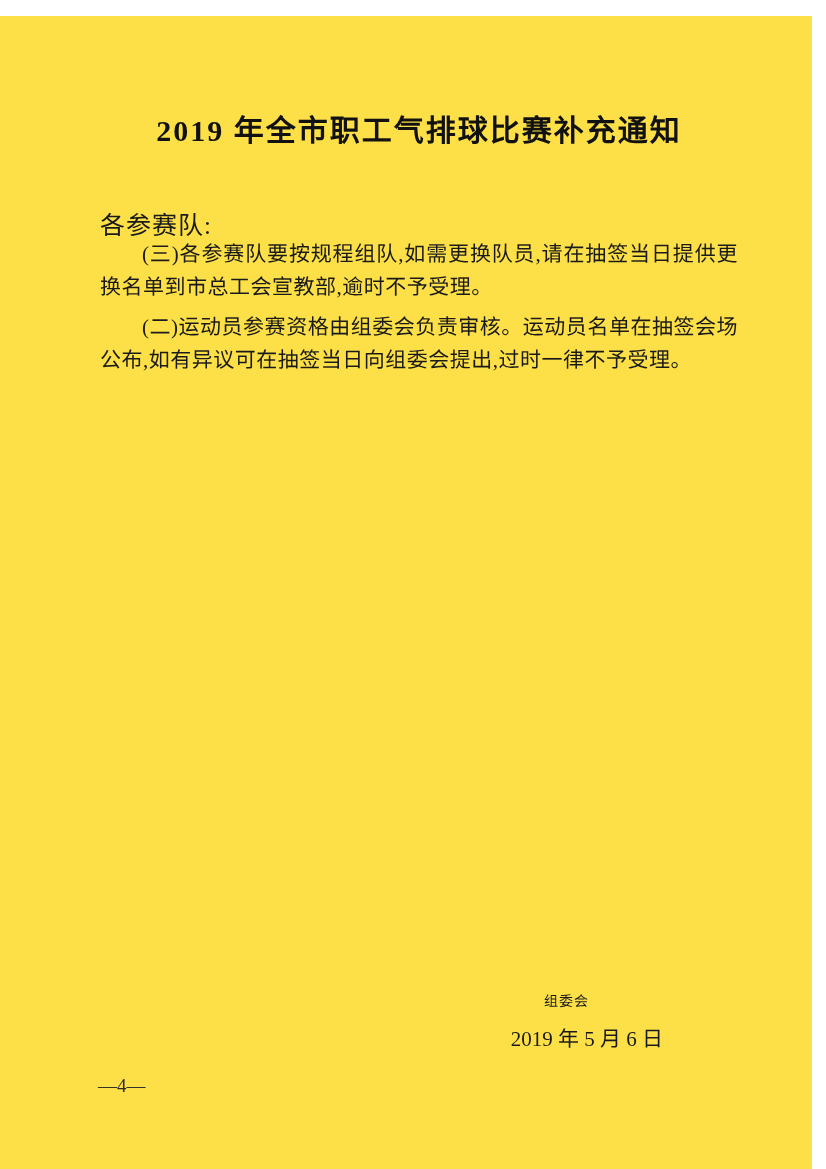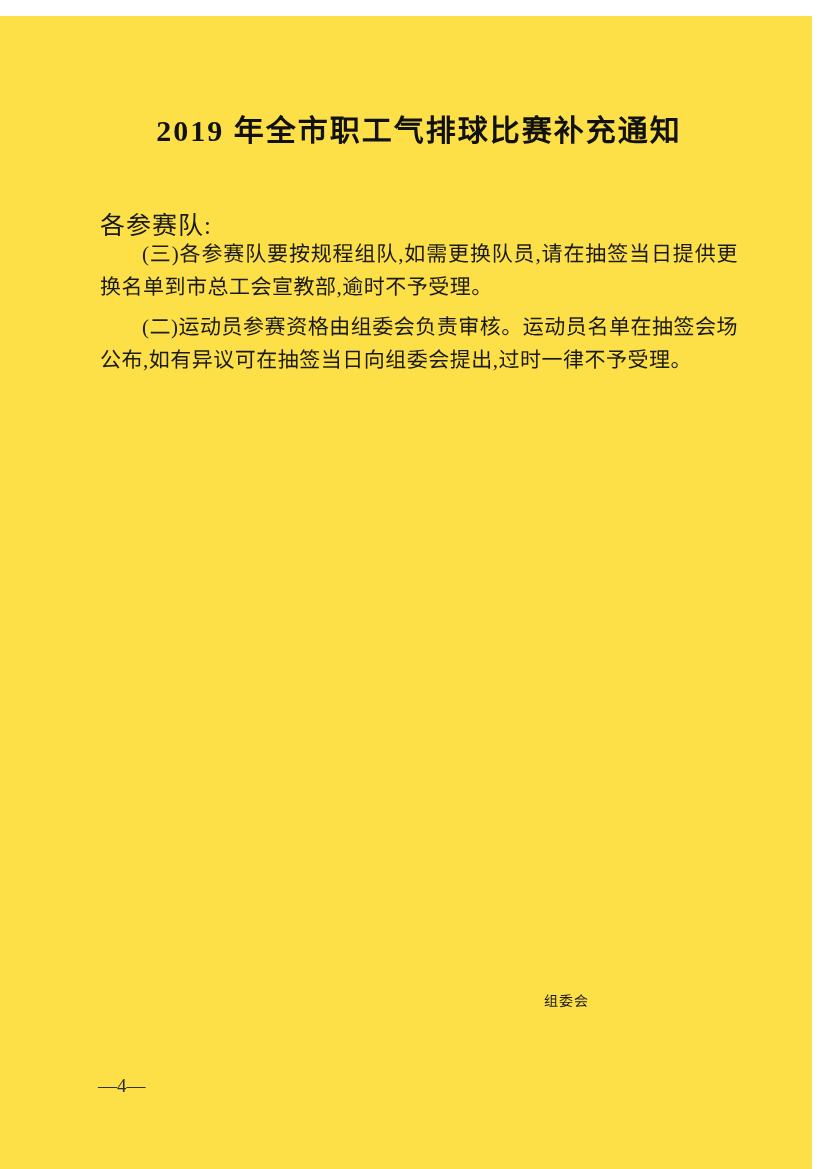--- a/index.html
+++ b/index.html
@@ -77,14 +77,15 @@
 <body>
 
 <div class="page">
   <div class="content">
     <h1 class="title">2019 年全市职工气排球比赛补充通知</h1>
     <p class="salutation">各参赛队:</p>
     <p class="para">(三)各参赛队要按规程组队,如需更换队员,请在抽签当日提供更换名单到市总工会宣教部,逾时不予受理。</p>
     <p class="para">(二)运动员参赛资格由组委会负责审核。运动员名单在抽签会场公布,如有异议可在抽签当日向组委会提出,过时一律不予受理。</p>
   </div>
   <div class="sig-org">组委会</div>
+  <div class="sig-date">2019 年 5 月 6 日</div>
   <div class="page-number">—4—</div>
 </div>
 
 </body></html>

